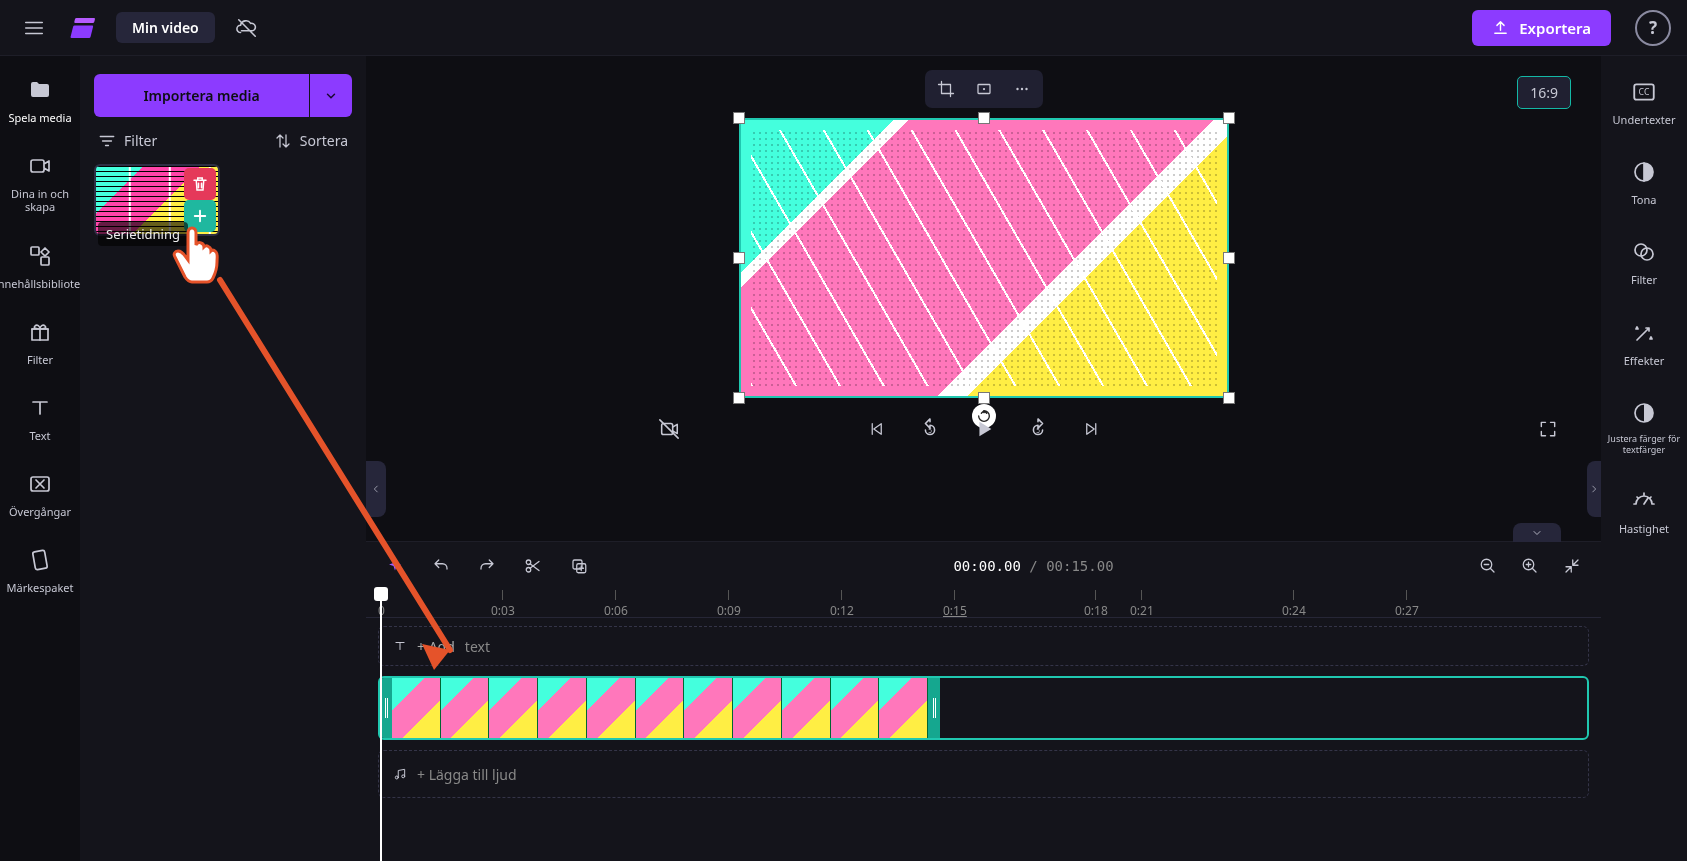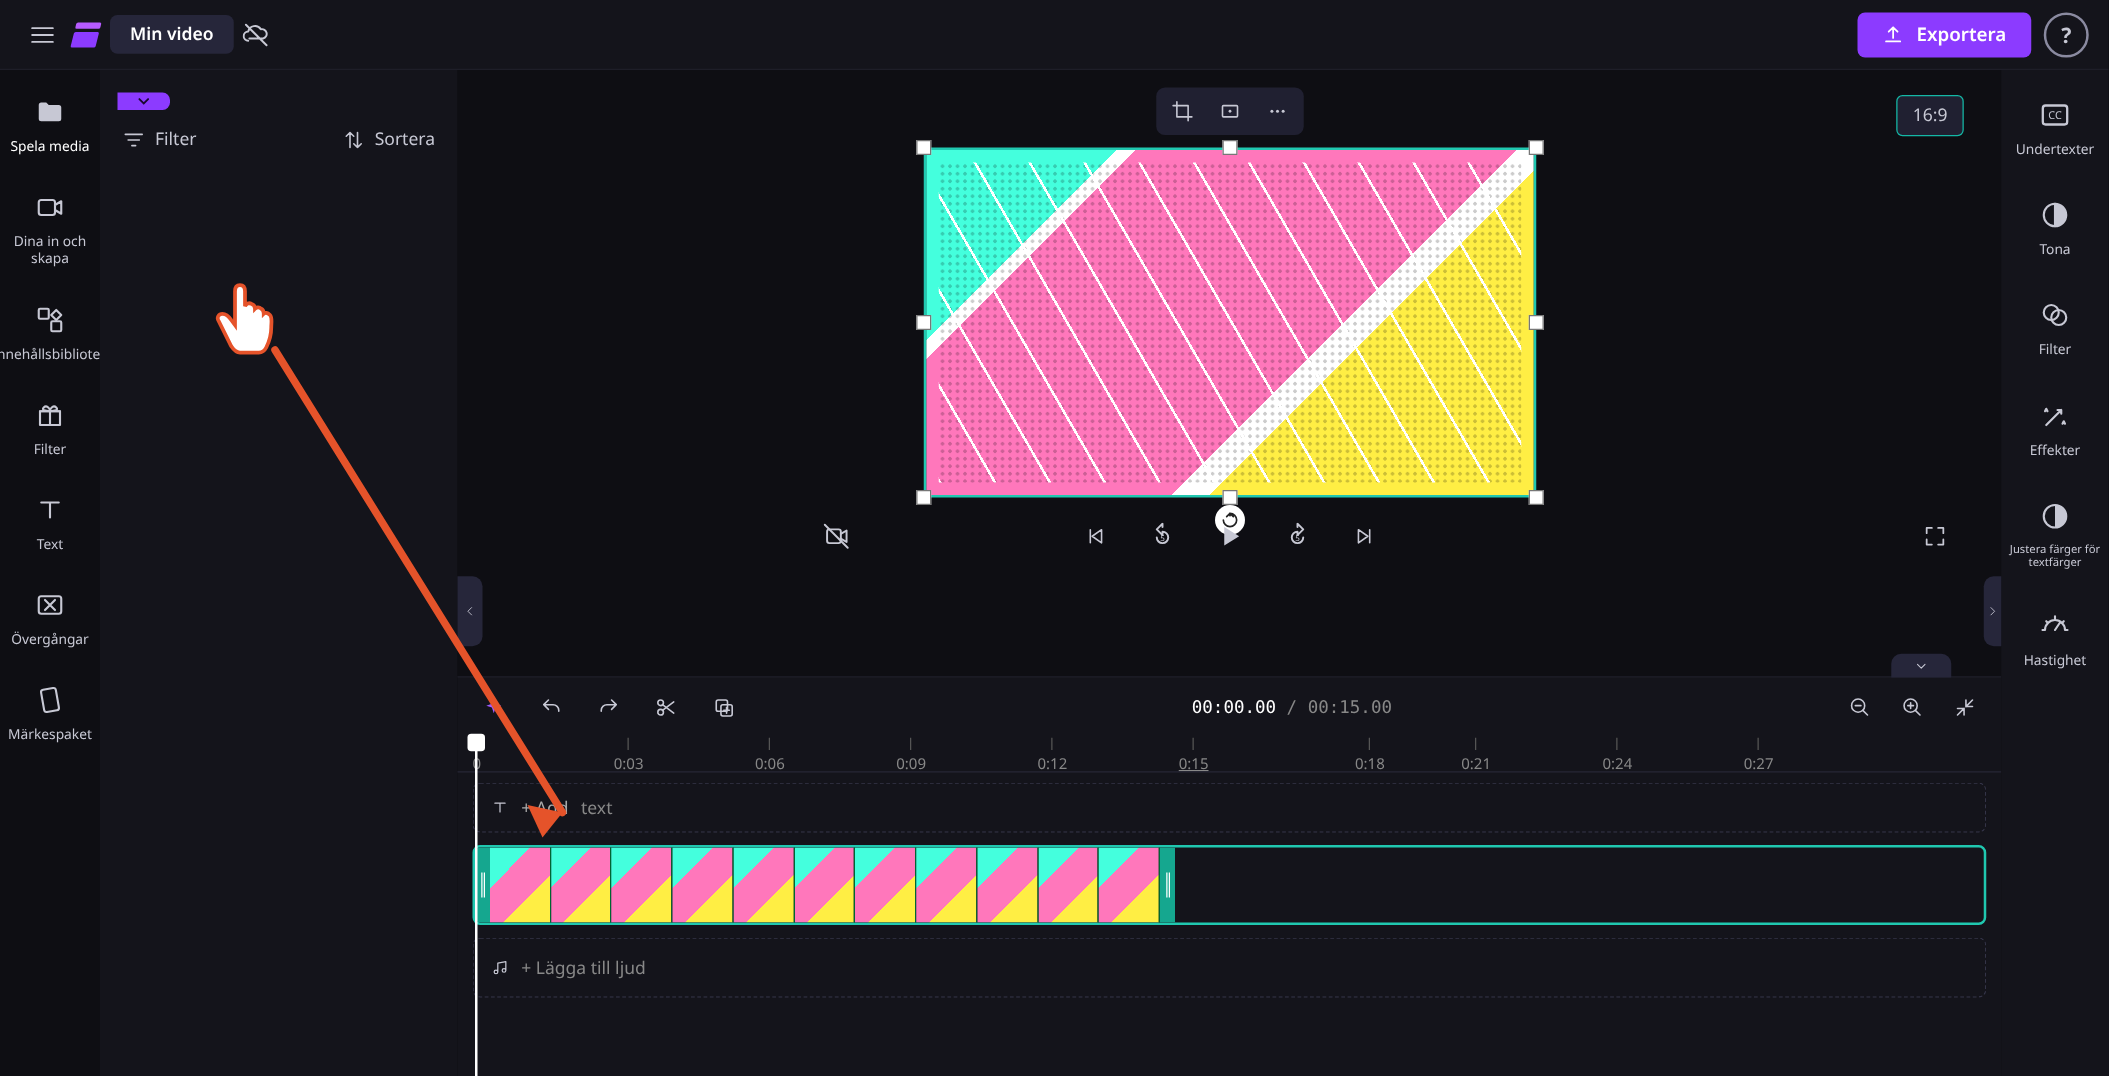--- a/index.html
+++ b/index.html
@@ -1,18 +1,18 @@
 <!DOCTYPE html>
 <html><head>
 <meta charset="utf-8">
 <style>
 html,body{margin:0;padding:0;height:100%;background:#0e0e13;color:#c7c8d4;font-family:system-ui,-apple-system,Segoe UI,Roboto,sans-serif;font-size:13px;overflow:hidden}
 *{box-sizing:border-box}
 .app{display:flex;flex-direction:column;width:1687px;height:861px}
-.topbar{height:56px;display:flex;align-items:center;padding:0 16px;background:#14141b;border-bottom:1px solid #1e1e28}
+.topbar{height:56px;display:flex;align-items:center;padding:0 16px;gap:14px;background:#14141b;border-bottom:1px solid #1e1e28}
 .burger-btn,.icon-btn{width:36px;height:36px;display:flex;align-items:center;justify-content:center;border-radius:6px;cursor:pointer}
 .logo{width:36px;height:36px;display:flex;align-items:center;justify-content:center}
 .title-pill{padding:6px 16px;border-radius:6px;background:#26263a;font-size:14px;font-weight:600;color:#fff}
 .spacer{flex:1}
 .export-btn{display:flex;align-items:center;gap:10px;background:#8c3bff;color:#fff;font-size:15px;font-weight:600;padding:8px 20px;border-radius:6px;cursor:pointer}
 .help-btn{width:36px;height:36px;border:2px solid #8a8aa0;border-radius:50%;display:flex;align-items:center;justify-content:center;cursor:pointer;margin-left:10px;font-size:17px;font-weight:700;color:#c7c8d4}
 
 .body{flex:1;display:flex;min-height:0}
 .nav{width:80px;background:#0e0e13;display:flex;flex-direction:column;align-items:center;gap:20px;padding-top:16px}
 .nav-item{width:70px;display:flex;flex-direction:column;align-items:center;gap:7px;cursor:pointer;padding:4px 0}
@@ -183,39 +183,54 @@
             <svg width="24" height="24" viewBox="0 0 24 24">
               <rect class="ico" x="6" y="3" width="12" height="18" rx="2" transform="rotate(-10 12 12)"></rect>
             </svg>
           </div>
     <span>Märkespaket</span>
    </div>
   </div>
 
   <div class="media">
    <div class="import-row">
+    <div class="import-btn">Importera media</div>
     <div class="import-mini">
      <svg width="14" height="14" viewBox="0 0 24 24">
               <path style="stroke:#1a0830;stroke-width:2.5;fill:none;stroke-linecap:round" d="M6 9l6 6 6-6"></path>
             </svg>
     </div>
    </div>
    <div class="filter-row">
     <div class="filter-chip">
      <svg width="18" height="18" viewBox="0 0 24 24">
               <path class="ico" d="M3 6h18M6 12h12M10 18h4"></path>
             </svg>
      <span>Filter</span>
     </div>
     <div class="filter-chip">
      <svg width="18" height="18" viewBox="0 0 24 24">
               <path class="ico" d="M8 4v16m0-16L4 8m4-4l4 4M16 20V4m0 16l4-4m-4 4l-4-4"></path>
             </svg>
      <span>Sortera</span>
     </div>
+   </div>
+   <div class="thumb-wrap">
+    <div class="thumb"></div>
+    <div class="thumb-del">
+     <svg width="18" height="18" viewBox="0 0 24 24">
+              <path style="stroke:#fff;stroke-width:2;fill:none;stroke-linecap:round" d="M4 7h16M9 7V4h6v3M7 7l1 13h8l1-13M10 11v6M14 11v6"></path>
+            </svg>
+    </div>
+    <div class="thumb-add">
+     <svg width="18" height="18" viewBox="0 0 24 24">
+              <path style="stroke:#fff;stroke-width:2.5;fill:none;stroke-linecap:round" d="M12 5v14M5 12h14"></path>
+            </svg>
+    </div>
+    <div class="thumb-label">Serietidning</div>
    </div>
   </div>
 
   <div class="main">
    <div class="collapse-tab">
     <svg width="10" height="14" viewBox="0 0 24 24">
             <path class="ico" d="M15 5l-7 7 7 7"></path>
           </svg>
    </div>
 
@@ -364,21 +379,21 @@
     <div style="position:relative;flex:1;display:flex;flex-direction:column">
      <div class="playhead"></div>
      <div class="ruler" id="ruler">
               <div class="tick" style="left: 12px;"><div class="bar"></div>0</div>
               <div class="tick" style="left: 125px;"><div class="bar"></div>0:03</div>
               <div class="tick" style="left: 238px;"><div class="bar"></div>0:06</div>
               <div class="tick" style="left: 351px;"><div class="bar"></div>0:09</div>
               <div class="tick" style="left: 464px;"><div class="bar"></div>0:12</div>
               <div class="tick" style="left: 577px; text-decoration: underline;"><div class="bar"></div>0:15</div>
               <div class="tick" style="left: 690px; margin-left: 28px;"><div class="bar"></div>0:18</div>
-              <div class="tick" style="left: 803px; align-items: center;"><div class="bar"></div>0:21</div>
+              <div class="tick" style="left: 764px; align-items: center;"><div class="bar"></div>0:21</div>
               <div class="tick" style="left: 916px;"><div class="bar"></div>0:24</div>
               <div class="tick" style="left: 1029px;"><div class="bar"></div>0:27</div>
             </div>
      <div class="tracks">
       <div class="track text">
        <svg width="14" height="14" viewBox="0 0 24 24">
                   <path class="ico" d="M5 6h14M12 6v12"></path>
                 </svg>
        <span style="color:#aaa">+ <span>Add</span></span>
        <span>text</span>

